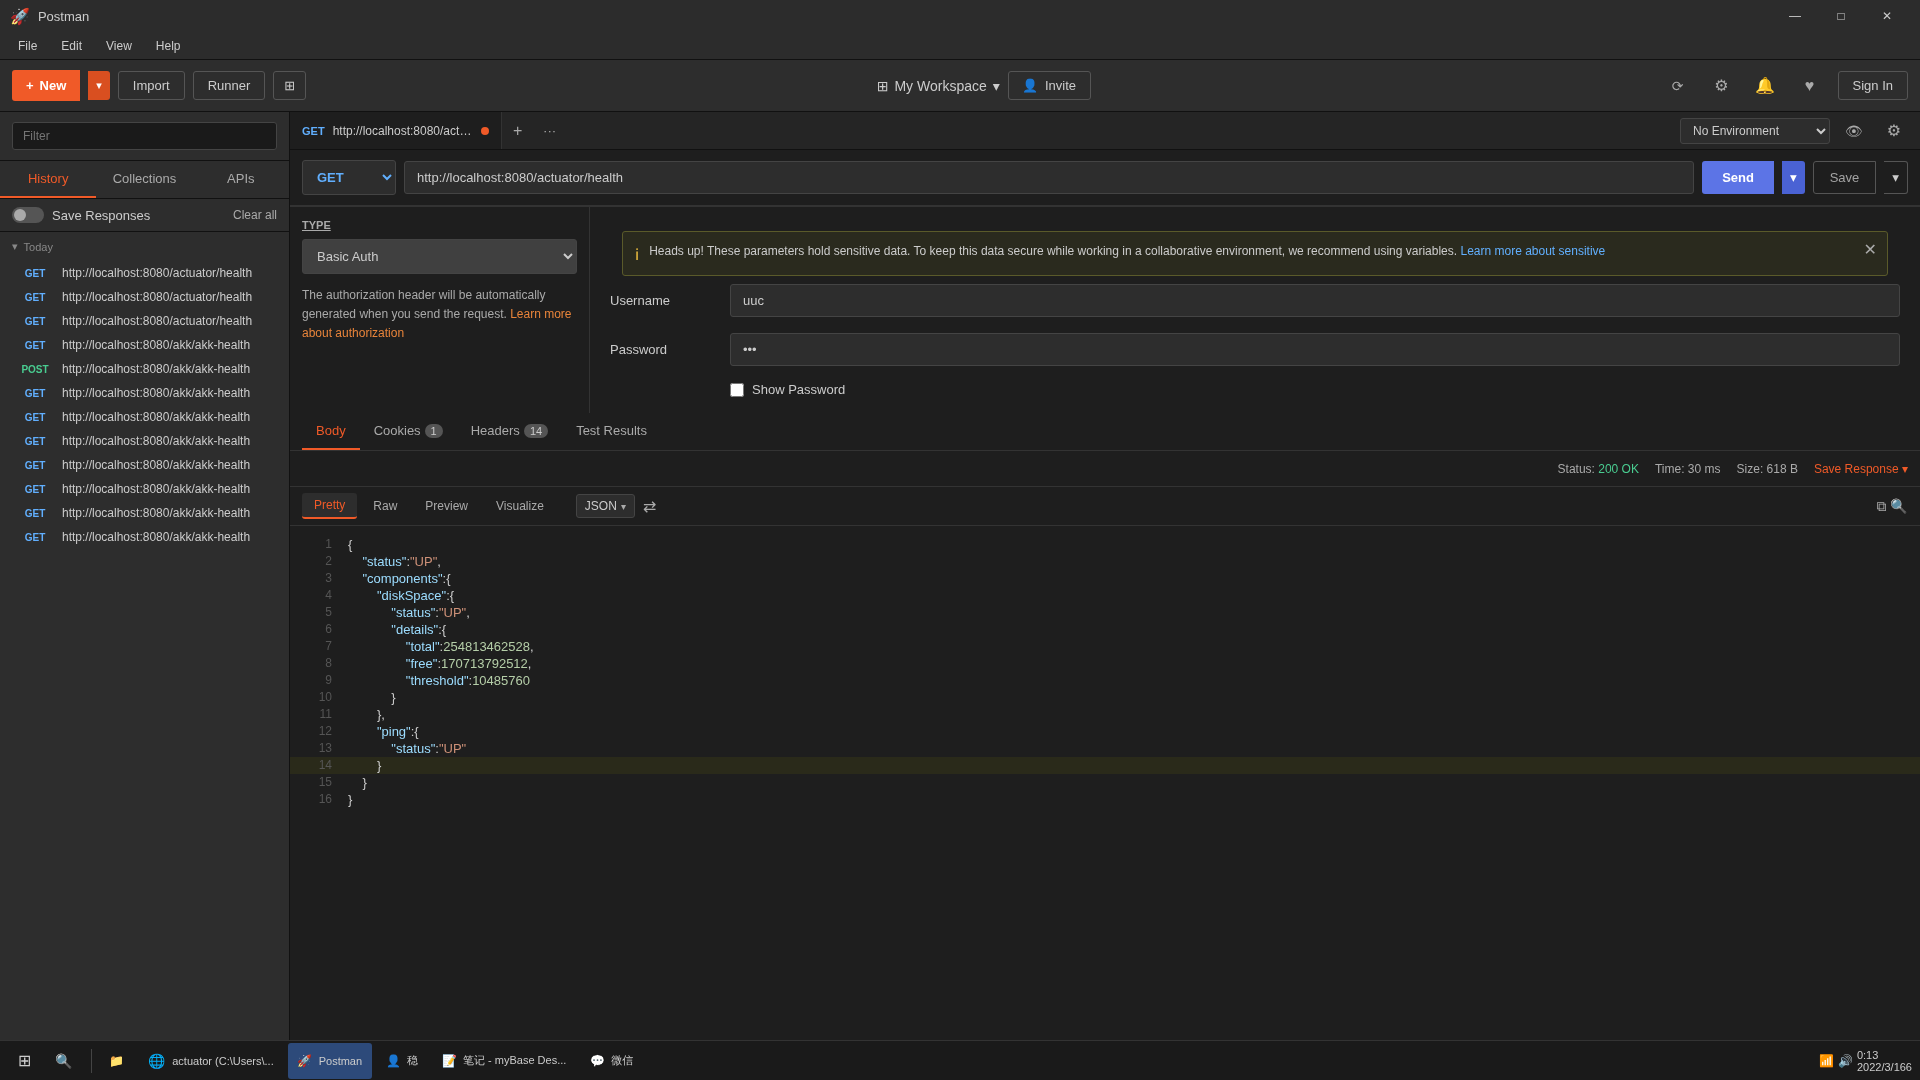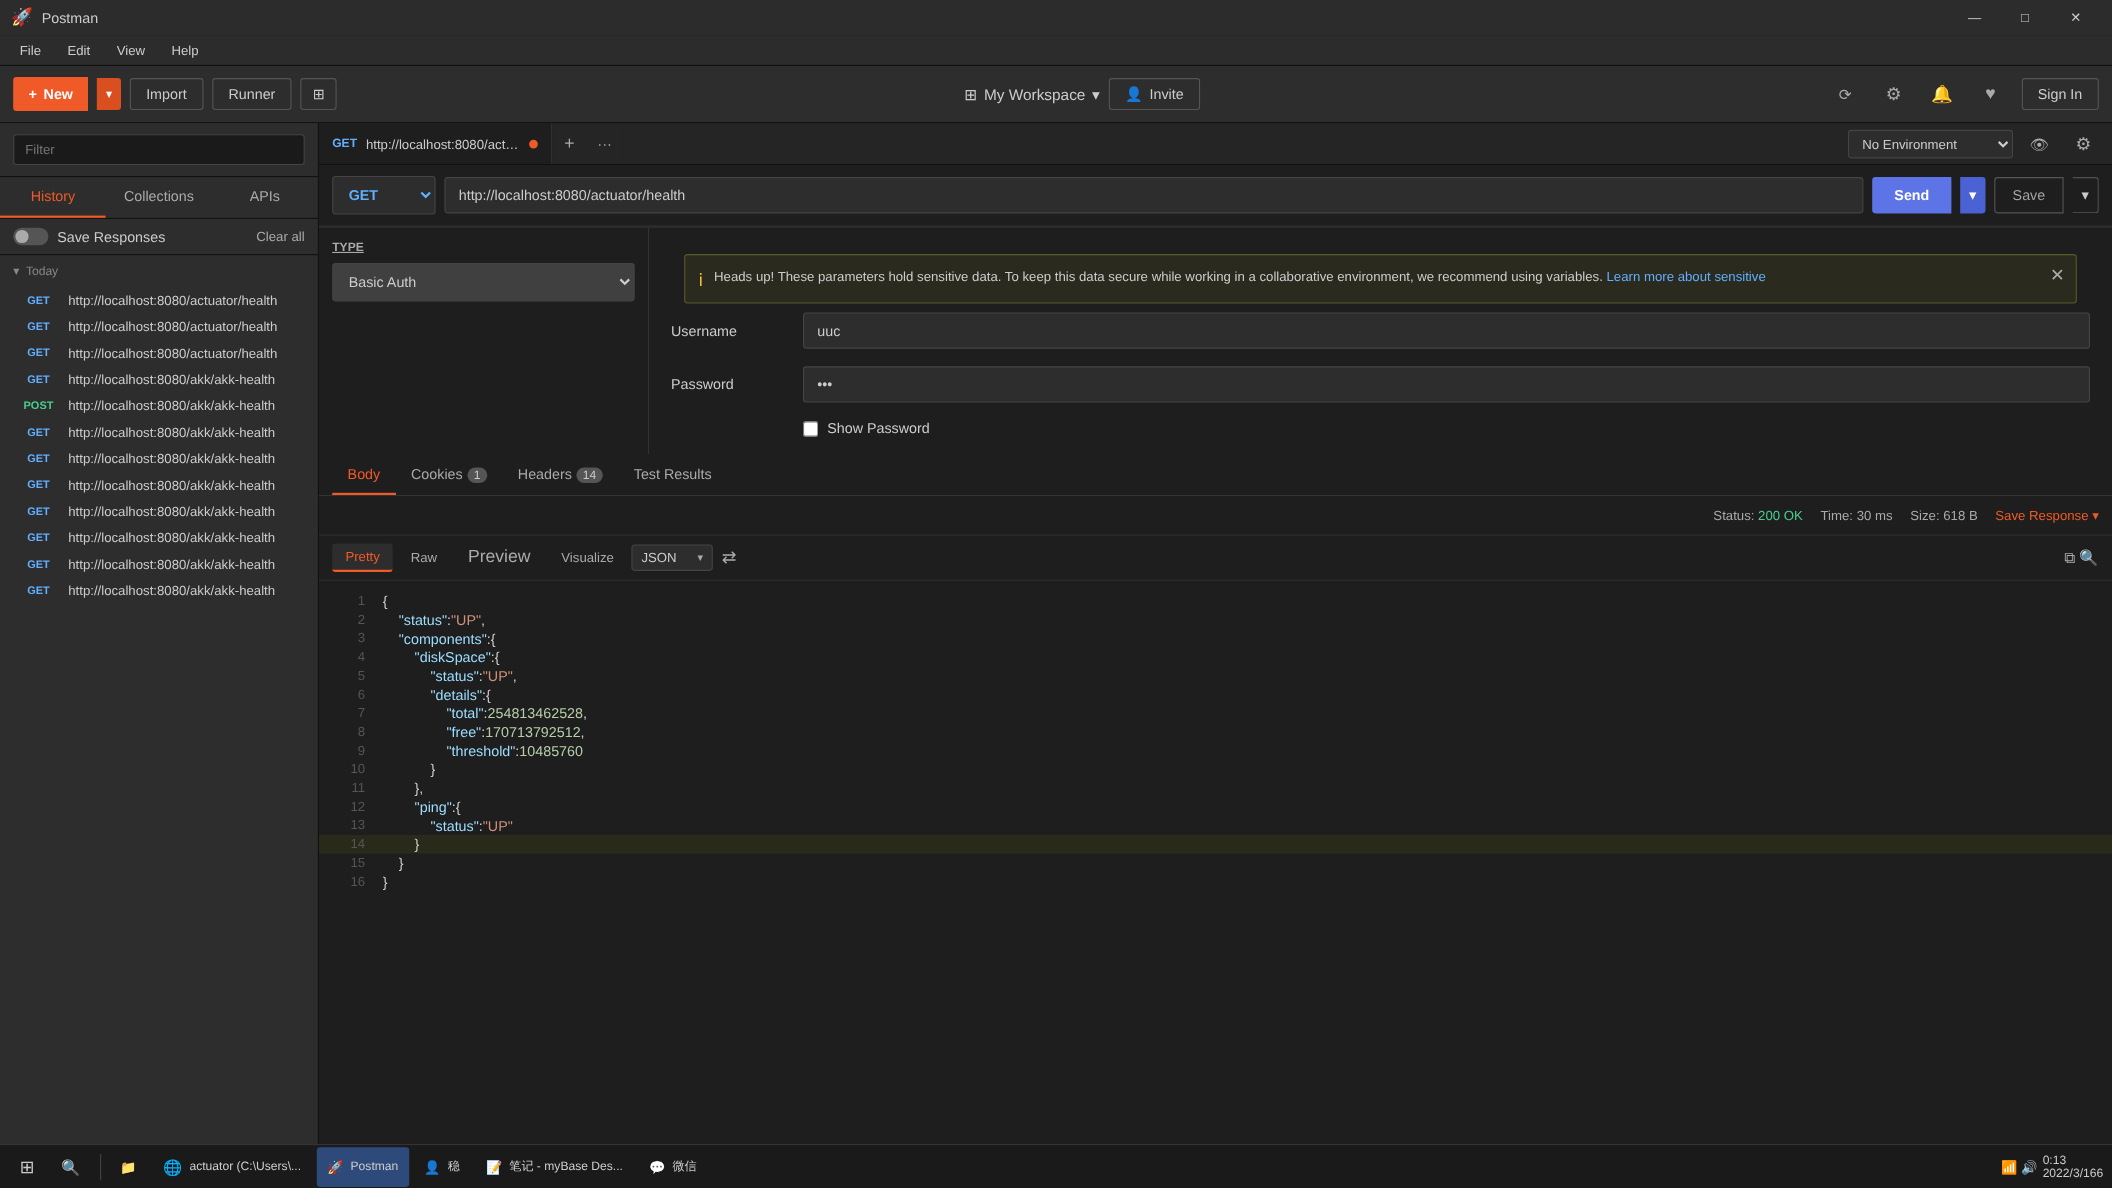--- a/index.html
+++ b/index.html
@@ -610,20 +610,24 @@
     <div class="auth-body">
 
       <div class="auth-left">
         <div class="type-label">TYPE</div>
         <select class="type-select">
           <option>Basic Auth</option>
           <option>Bearer Token</option>
           <option>API Key</option>
           <option>No Auth</option>
         </select>
+        <div class="auth-desc">
+          The authorization header will be automatically generated when you send the request.
+          <a> Learn more about authorization</a>
+        </div>
       </div>
 
       <div class="auth-right">
 
         <div class="auth-notice">
           <span class="notice-icon">ℹ</span>
           <div class="notice-text">
             Heads up! These parameters hold sensitive data. To keep this data secure while working in a collaborative environment, we recommend using variables.
             <a class="notice-link"> Learn more about sensitive</a>
           </div>
@@ -657,23 +661,23 @@
     <div class="response-status-bar">
       <span class="status-label">Status: <span class="status-ok">200 OK</span></span>
       <span class="status-info">Time: <span>30 ms</span></span>
       <span class="status-info">Size: <span>618 B</span></span>
       <button class="save-response-btn">Save Response ▾</button>
     </div>
 
     <div style="display:flex;align-items:center;padding:6px 12px;border-bottom:1px solid #333;background:#1e1e1e;gap:4px;">
       <button style="background:#2d2d2d;border:none;color:#f05a28;border-radius:3px;padding:5px 12px;cursor:pointer;font-size:12px;border-bottom:2px solid #f05a28;">Pretty</button>
       <button style="background:transparent;border:none;color:#aaa;border-radius:3px;padding:5px 12px;cursor:pointer;font-size:12px;">Raw</button>
-      <button style="background:transparent;border:none;color:#aaa;border-radius:3px;padding:5px 12px;cursor:pointer;font-size:16px;">Preview</button>
+      <button style="background:transparent;border:none;color:#aaa;border-radius:3px;padding:5px 12px;cursor:pointer;font-size:12px;">Preview</button>
       <button style="background:transparent;border:none;color:#aaa;border-radius:3px;padding:5px 12px;cursor:pointer;font-size:12px;">Visualize</button>
-      <div style="margin-left:0;background:#2d2d2d;border:1px solid #444;border-radius:3px;display:flex;align-items:center;gap:19px;padding:4px 8px;">
+      <div style="margin-left:16px;background:#2d2d2d;border:1px solid #444;border-radius:3px;display:flex;align-items:center;gap:4px;padding:4px 8px;">
         <span style="color:#ccc;font-size:12px;">JSON</span>
         <span style="color:#aaa;font-size:10px;">▾</span>
       </div>
       <button style="background:transparent;border:none;color:#aaa;font-size:16px;cursor:pointer;margin-left:4px;">⇄</button>
       <div style="flex:1;"></div>
       <button style="background:transparent;border:none;color:#aaa;font-size:14px;cursor:pointer;">⧉</button>
       <button style="background:transparent;border:none;color:#aaa;font-size:14px;cursor:pointer;">🔍</button>
     </div>
 
     <div class="json-viewer">

